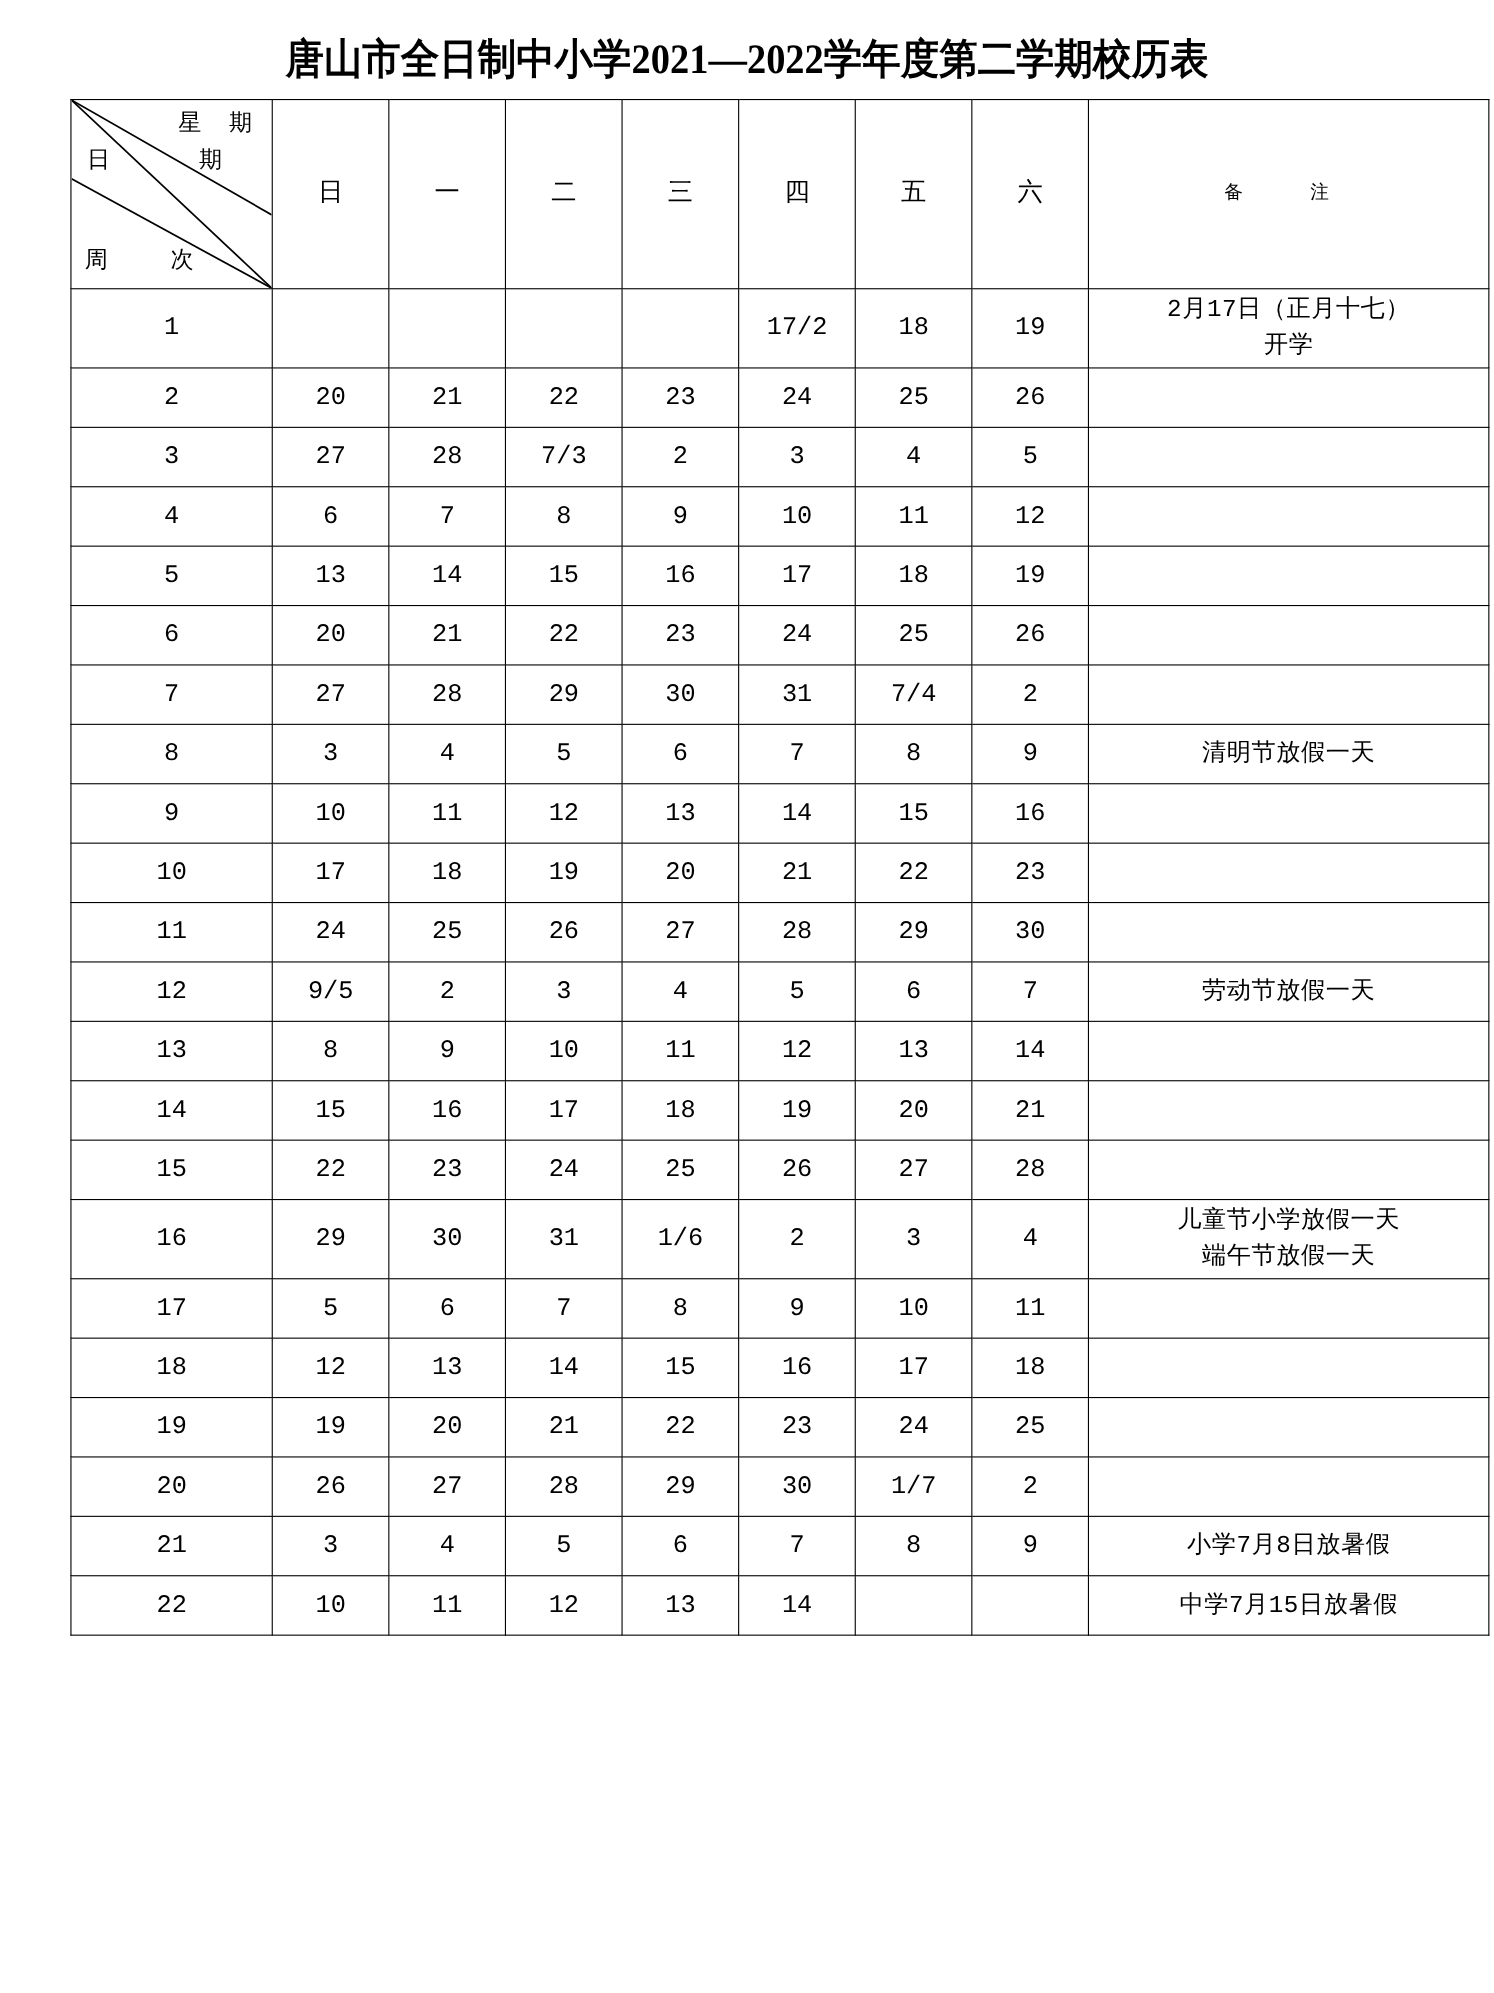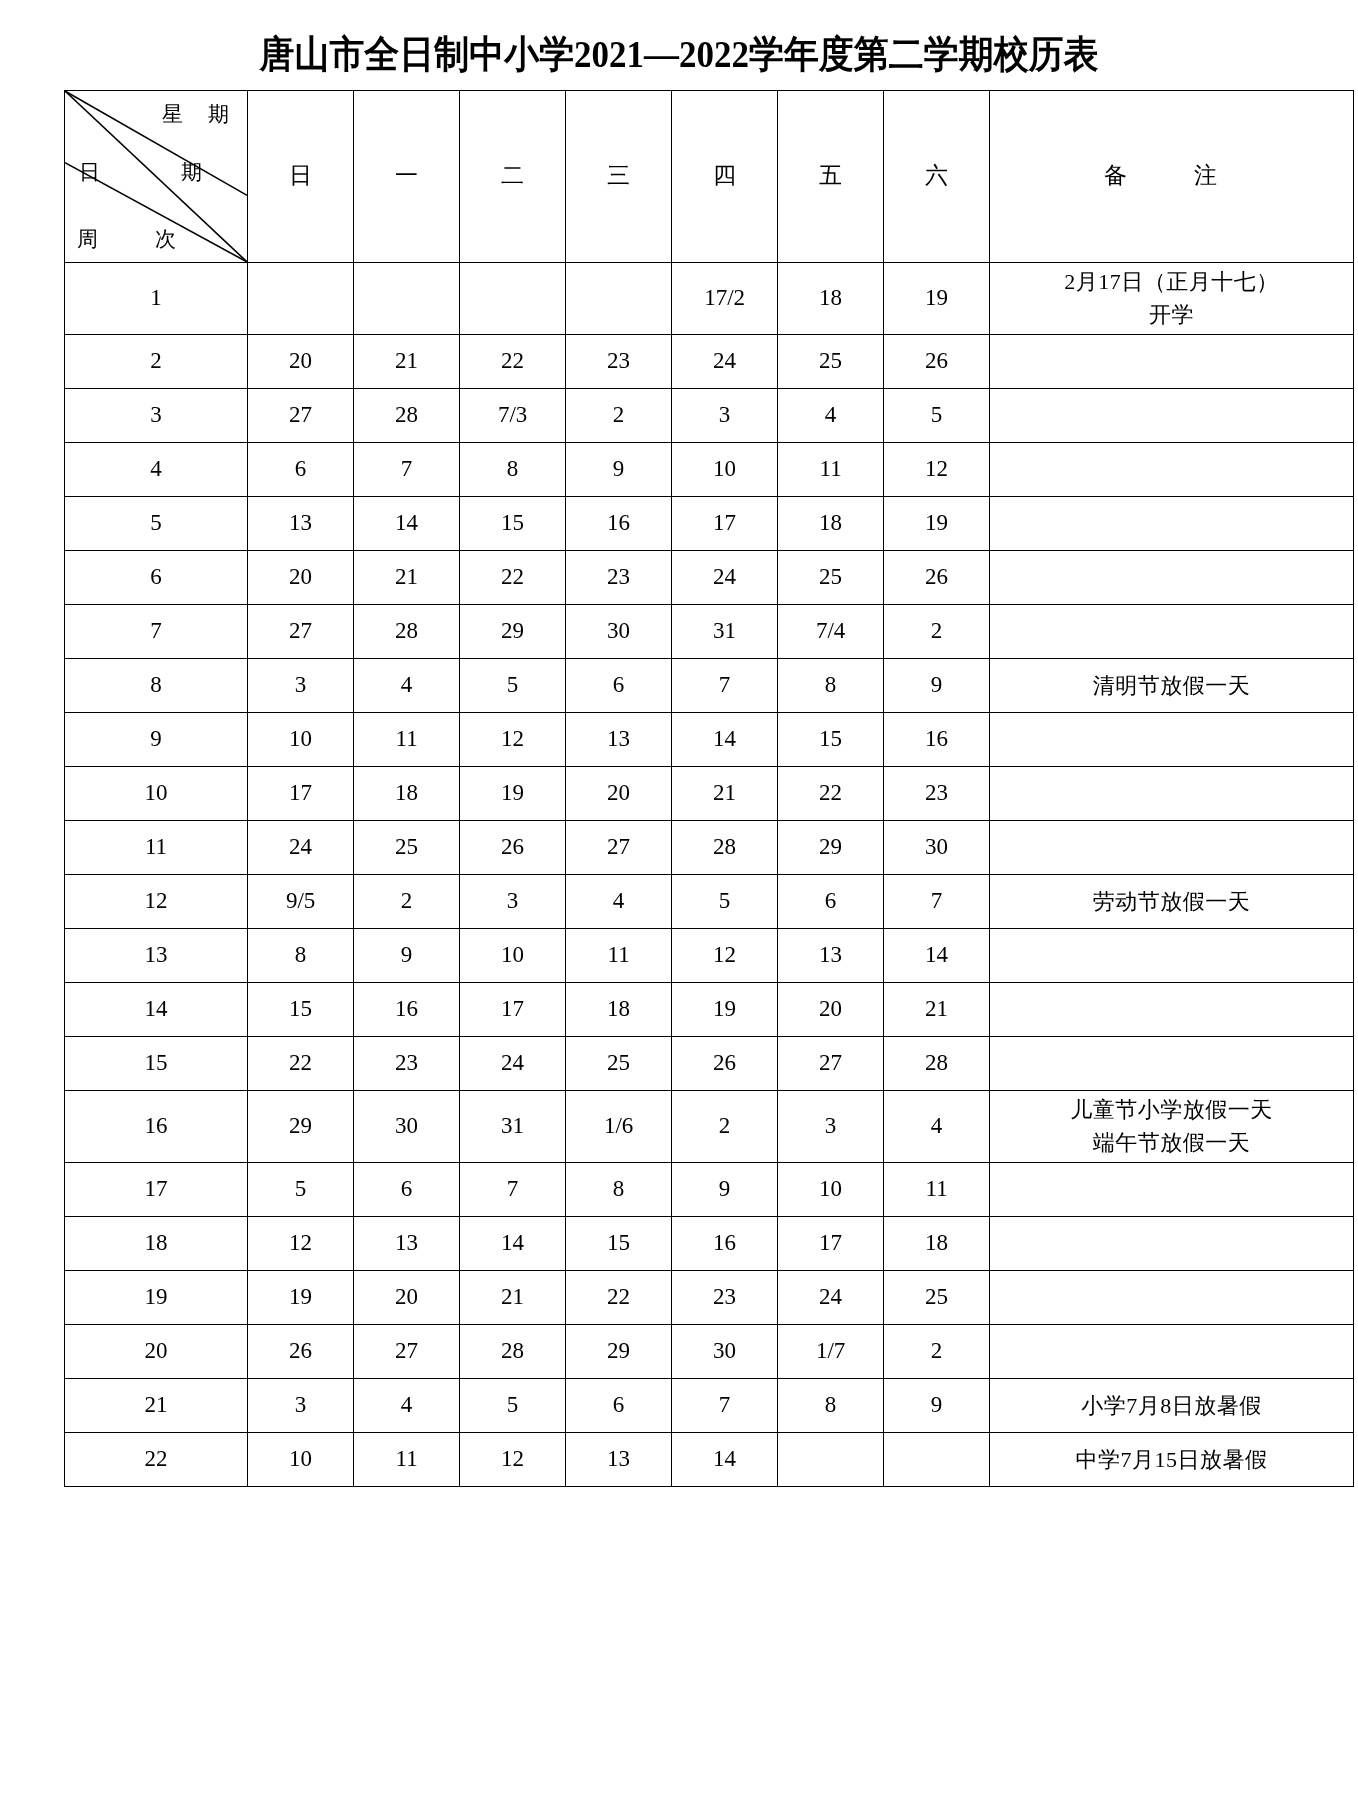--- a/index.html
+++ b/index.html
@@ -38,20 +38,21 @@
   }
   .table-wrap {
     padding-left: 48px;
     padding-right: 48px;
   }
   table.calendar {
     border-collapse: collapse;
     width: 1290px;
     table-layout: fixed;
     font-size: 22px;
+    font-family: Liberation Mono, monospace;
   }
   table.calendar td, table.calendar th {
     border: 1px solid #000000;
     text-align: center;
     vertical-align: middle;
     font-weight: normal;
     padding: 0;
     line-height: 1.25;
     color: #000;
   }
@@ -77,25 +78,25 @@
     height: 100%;
     display: block;
   }
   td.corner .lbl {
     position: absolute;
     font-size: 21px;
     white-space: nowrap;
     letter-spacing: 2px;
   }
   td.corner .lbl-xingqi { top: 10px;  right: 16px; }
-  td.corner .lbl-riqi   { top: 68px;  left: 14px;  letter-spacing: 30px; padding-right: 8px;}
+  td.corner .lbl-riqi   { top: 44px;  left: 14px;  letter-spacing: 30px; padding-right: 8px;}
   td.corner .lbl-zhouci { bottom: 10px; left: 12px; letter-spacing: 18px; padding-right: 6px; margin-top: 21px;}
 
   .dow { font-size: 23px; }
-  .remark-head { font-size: 23px; letter-spacing: 22px; padding-left: 22px; }
+  .remark-head { font-size: 17px; letter-spacing: 22px; padding-left: 22px; }
 
   td.num { font-size: 23px; }
   td.remark {
     font-size: 22px;
     letter-spacing: 0.5px;
     padding: 2px 6px;
   }
   td.remark .rline { display: block; white-space: nowrap; }
   td.remark.two-line { line-height: 1.5; }
 </style>

